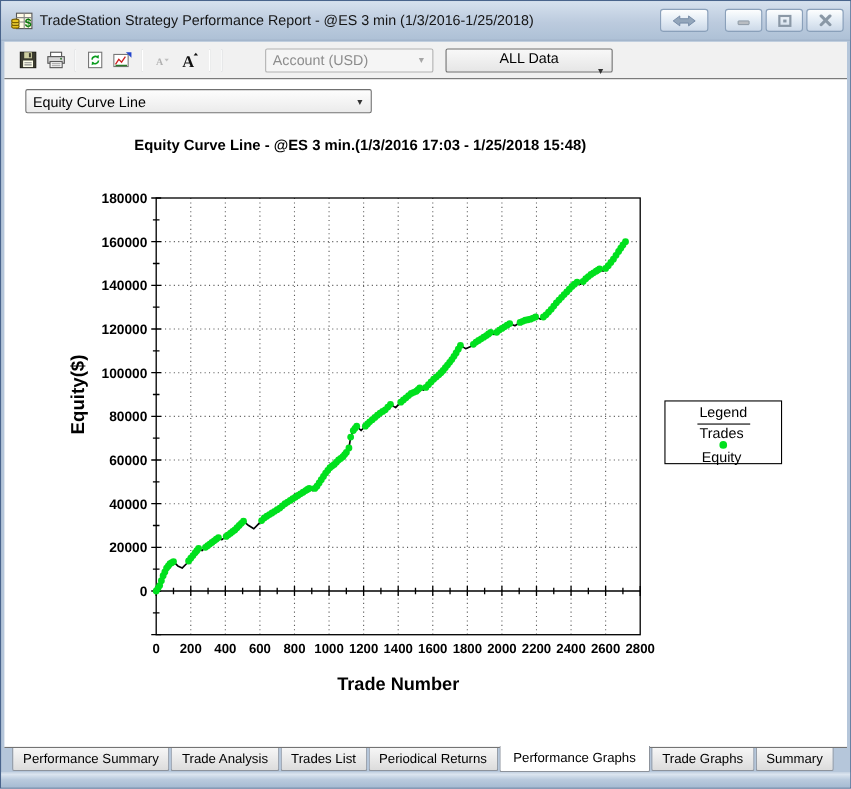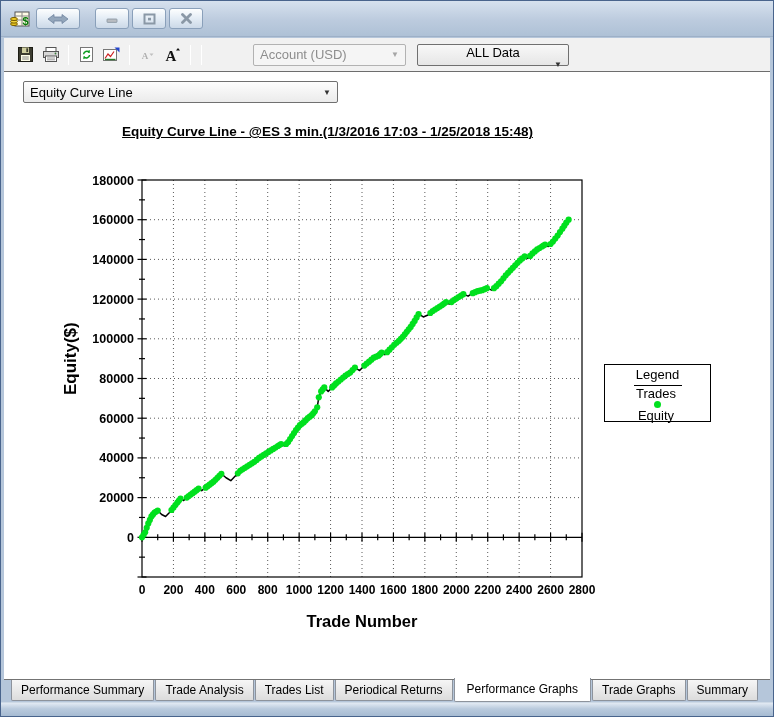--- a/index.html
+++ b/index.html
@@ -34,31 +34,31 @@
   .tsep{width:1px;height:20px;background:#a9aeb4;margin:0 5px;border-right:1px solid #fff;}
   .combo{
     height:22px;display:flex;align-items:center;font-size:13px;
     border:1px solid #707070;border-radius:2px;
     background:linear-gradient(#f8f8f8,#e6e6e6);
     padding:0 6px;color:#000;position:relative;
   }
   .combo .arrow{margin-left:auto;font-size:8px;color:#333;padding-left:6px;}
   .combo.disabled{border-color:#b2b2b2;background:#f5f5f5;color:#8d8d8d;}
   .combo.disabled .arrow{color:#a6a6a6;}
-  .combo.account{width:153px;margin-left:46px;}
+  .combo.account{width:153px;margin-left:34px;}
   .combo.alldata{width:152px;margin-left:11px;flex-direction:column;}
   
   .content{
     position:absolute;top:70px;left:3px;right:3px;bottom:36px;
     background:#ffffff;border-top:1px solid #6d6d6d;border-bottom:1px solid #737373;
   }
   .combo.graphsel{width:315px;position:absolute;left:19px;top:9px;background:linear-gradient(#fdfdfd,#ebebeb);}
   .chart-title{
     position:absolute;left:51px;top:52px;width:545px;text-align:center;
-    font-size:13.5px;font-weight:bold;color:#000;text-decoration:underline;
+    font-size:13.5px;font-weight:bold;color:#000;
   }
   #chart-svg{position:absolute;left:51px;top:80px;}
   
   .legend{
     position:absolute;left:600px;top:292px;width:107px;height:58px;
     border:1px solid #000;background:#fff;font-size:13px;color:#000;
     padding-top:2px;
   }
   .legend-title{text-align:center;margin-bottom:3px;}
   .legend-row{display:flex;align-items:center;height:16px;flex-direction:column;}
@@ -95,20 +95,21 @@
     <svg class="app-icon" viewBox="0 0 20 18">
       <rect x="5" y="2" width="14" height="14" fill="#fffbe6" stroke="#555"></rect>
       <line x1="5" y1="6" x2="19" y2="6" stroke="#888"></line>
       <line x1="5" y1="10" x2="19" y2="10" stroke="#888"></line>
       <line x1="12" y1="2" x2="12" y2="16" stroke="#888"></line>
       <ellipse cx="4" cy="14" rx="3.4" ry="1.6" fill="#e8c520" stroke="#7a6000"></ellipse>
       <ellipse cx="4" cy="11.5" rx="3.4" ry="1.6" fill="#f2d43a" stroke="#7a6000"></ellipse>
       <ellipse cx="4" cy="9" rx="3.4" ry="1.6" fill="#e8c520" stroke="#7a6000"></ellipse>
       <text x="15.5" y="14.5" font-size="11" font-weight="bold" fill="#0a7a0a" text-anchor="middle" font-family="Liberation Sans,sans-serif">$</text>
     </svg>
+    <div class="title-text">TradeStation Strategy Performance Report - @ES 3 min (1/3/2016-1/25/2018)</div>
     <div class="winbtn swap">
       <svg width="22" height="12" viewBox="0 0 22 12">
         <path d="M1 6 L7 1.5 L7 4 L15 4 L15 1.5 L21 6 L15 10.5 L15 8 L7 8 L7 10.5 Z" fill="#93a6bb" stroke="#6e84a0" stroke-width="0.8"></path>
       </svg>
     </div>
     <div class="winbtn std">
       <svg width="12" height="10" viewBox="0 0 12 10">
         <rect x="1" y="5" width="10" height="3.4" rx="0.6" fill="#b9bdc2" stroke="#85939f" stroke-width="0.8"></rect>
       </svg>
     </div>

